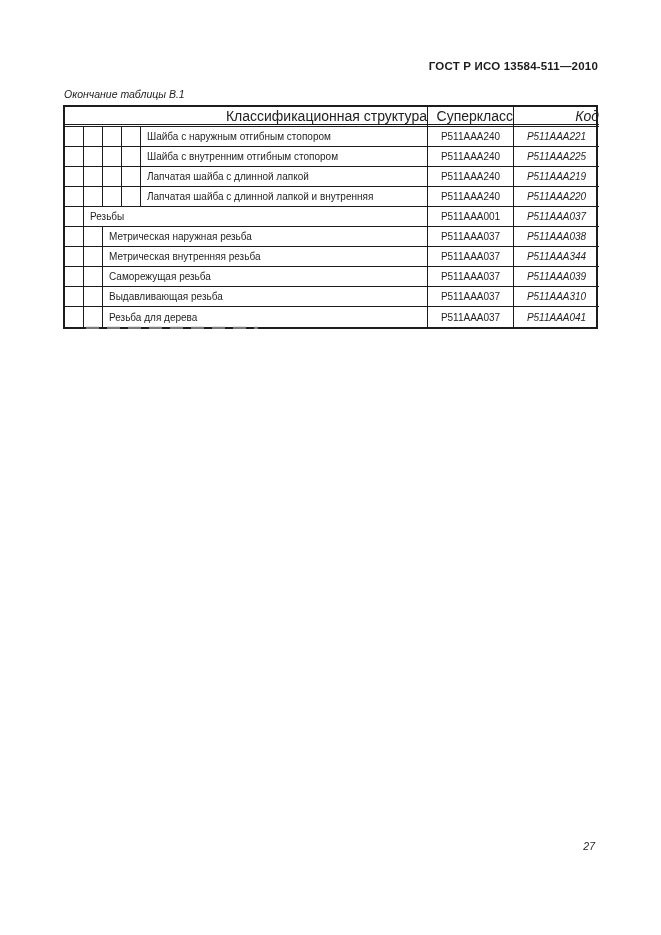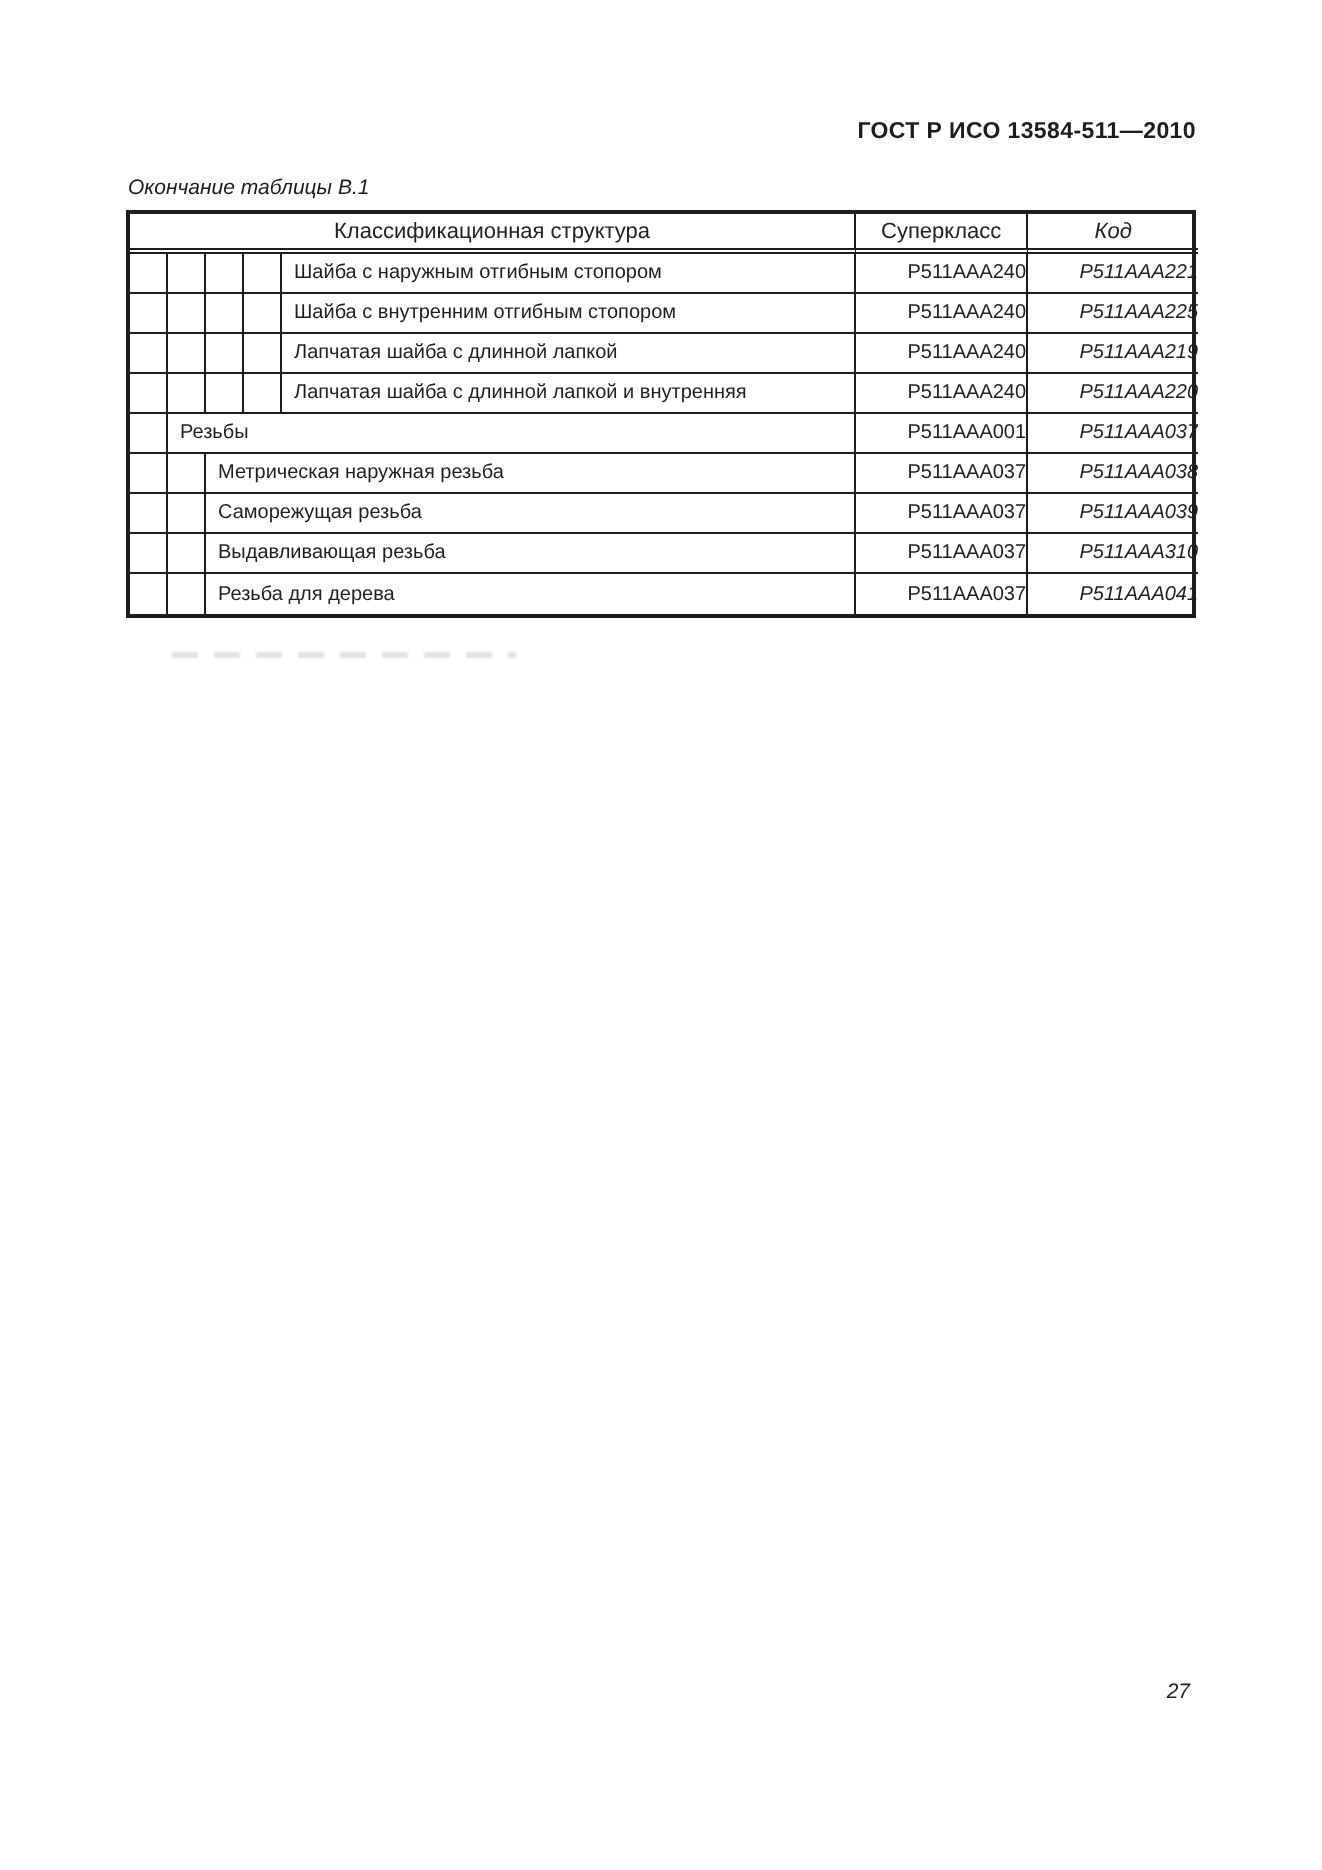--- a/index.html
+++ b/index.html
@@ -57,29 +57,29 @@
     border-bottom: 1px solid #1c1c1c;
     height: 20px;
     vertical-align: middle;
     font-size: 10px;
     color: #1f1f1f;
     overflow: hidden;
     white-space: nowrap;
   }
   table.gost th {
     font-weight: normal;
-    font-size: 11px;
-    text-align: center;
+    font-size: 14px;
+    text-align: right;
     border-bottom: 3px double #1c1c1c;
     color: #222222;
   }
   table.gost td:last-child, table.gost th:last-child { border-right: none; font-style: italic; }
   table.gost tr:last-child td { border-bottom: none; }
   td.cell-label { text-align: left; padding-left: 6px; }
-  td.cell-center { text-align: right; }
+  td.cell-center { text-align: center; }
   td.cell-indent { background: #ffffff; }
   .page-number {
     position: absolute;
     top: 840px;
     right: 66px;
     font-size: 10.5px;
     font-style: italic;
     color: #1f1f1f;
   }
   .scan-artifact {
@@ -166,20 +166,27 @@
         <tr>
           <td class="cell-indent"></td>
           <td class="cell-indent"></td>
           <td class="cell-label" colspan="3">Метрическая наружная резьба</td>
           <td class="cell-center">P511AAA037</td>
           <td class="cell-center">P511AAA038</td>
         </tr>
         <tr>
           <td class="cell-indent"></td>
           <td class="cell-indent"></td>
+          <td class="cell-label" colspan="3">Метрическая внутренняя резьба</td>
+          <td class="cell-center">P511AAA037</td>
+          <td class="cell-center">P511AAA344</td>
+        </tr>
+        <tr>
+          <td class="cell-indent"></td>
+          <td class="cell-indent"></td>
           <td class="cell-label" colspan="3">Саморежущая резьба</td>
           <td class="cell-center">P511AAA037</td>
           <td class="cell-center">P511AAA039</td>
         </tr>
         <tr>
           <td class="cell-indent"></td>
           <td class="cell-indent"></td>
           <td class="cell-label" colspan="3">Выдавливающая резьба</td>
           <td class="cell-center">P511AAA037</td>
           <td class="cell-center">P511AAA310</td>

